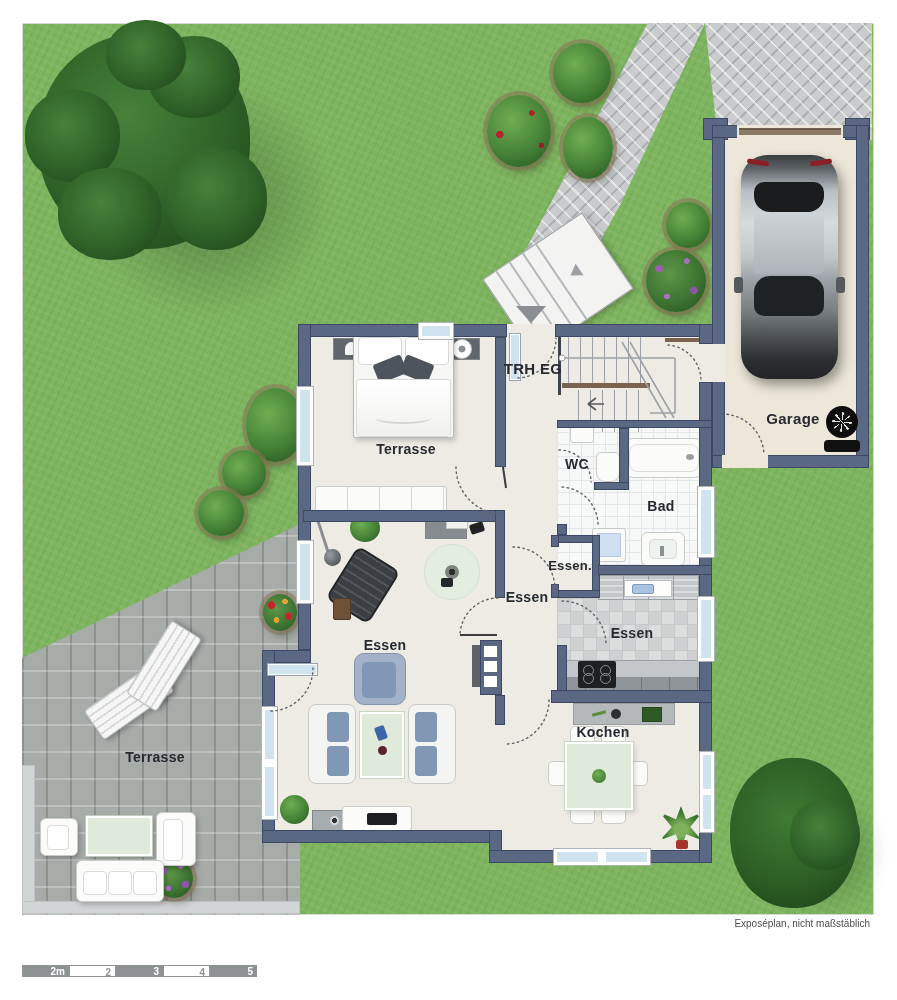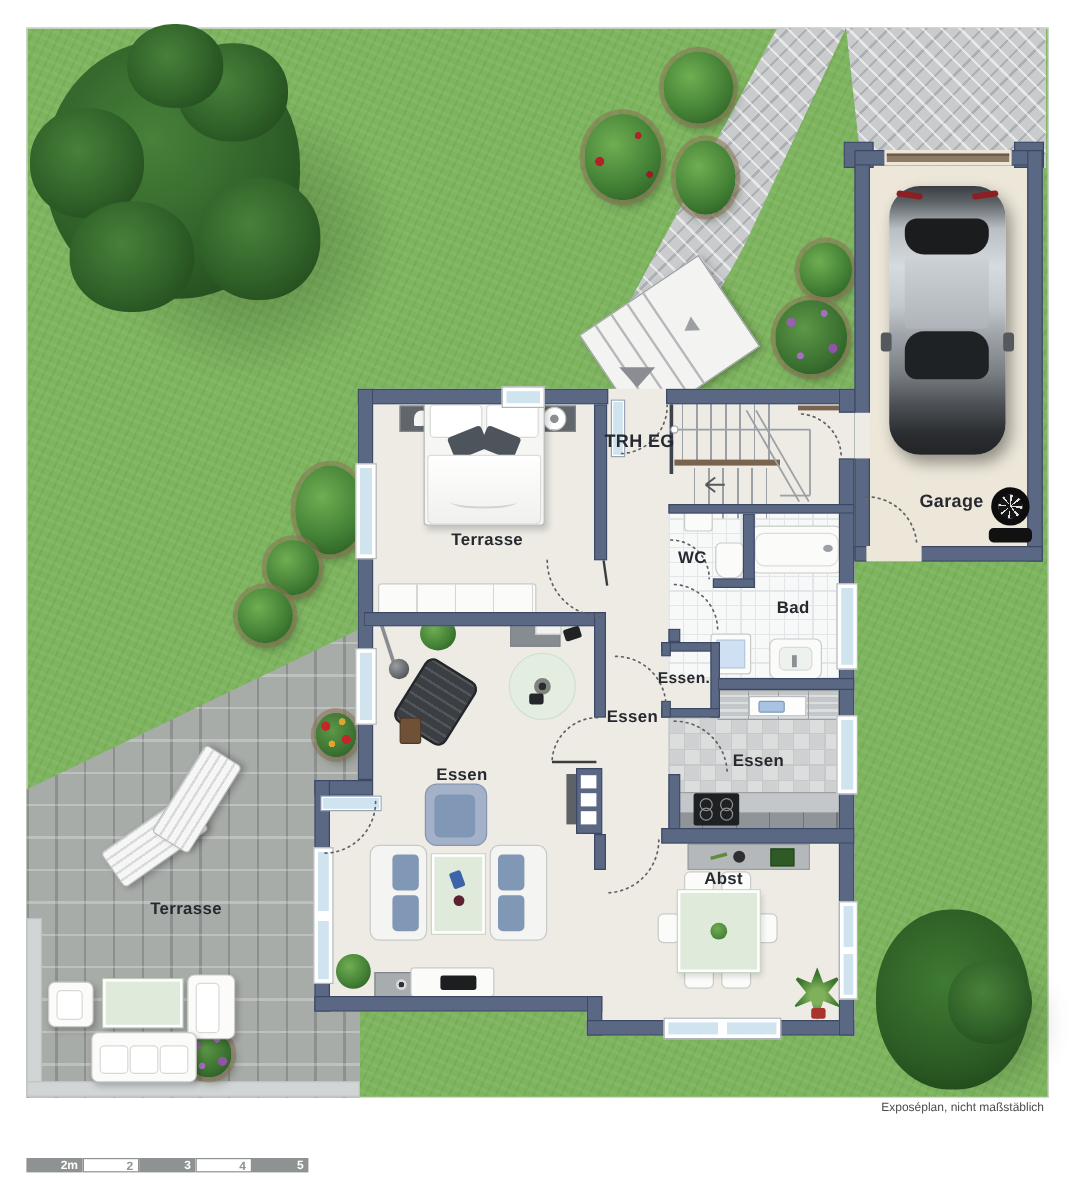--- a/index.html
+++ b/index.html
@@ -353,21 +353,21 @@
   </svg>
 
   <div class="abs rlabel" style="left:406px;top:449px;">Terrasse</div>
   <div class="abs rlabel big" style="left:533px;top:368px;text-align:center;">TRH EG</div>
   <div class="abs rlabel" style="left:577px;top:464px;">WC</div>
   <div class="abs rlabel" style="left:661px;top:506px;">Bad</div>
   <div class="abs rlabel small" style="left:570px;top:565px;">Essen.</div>
   <div class="abs rlabel" style="left:527px;top:597px;">Essen</div>
   <div class="abs rlabel" style="left:385px;top:645px;">Essen</div>
   <div class="abs rlabel" style="left:632px;top:633px;">Essen</div>
-  <div class="abs rlabel" style="left:603px;top:732px;">Abst</div>
+  <div class="abs rlabel" style="left:603px;top:732px;">Kochen</div>
   <div class="abs rlabel" style="left:155px;top:757px;text-align:right;">Terrasse</div>
   <div class="abs rlabel big" style="left:793px;top:418px;">Garage</div>
 
   <div class="abs disclaimer" style="right:27px;top:918px;">Exposéplan, nicht maßstäblich</div>
   <div class="abs" style="left:22px;top:965px;width:236px;height:12px;">
     <span class="seg fill" style="left:0;">2m</span>
     <span class="seg open" style="left:47px;">2</span>
     <span class="seg fill" style="left:94px;">3</span>
     <span class="seg open" style="left:141px;">4</span>
     <span class="seg fill" style="left:188px;">5</span>

